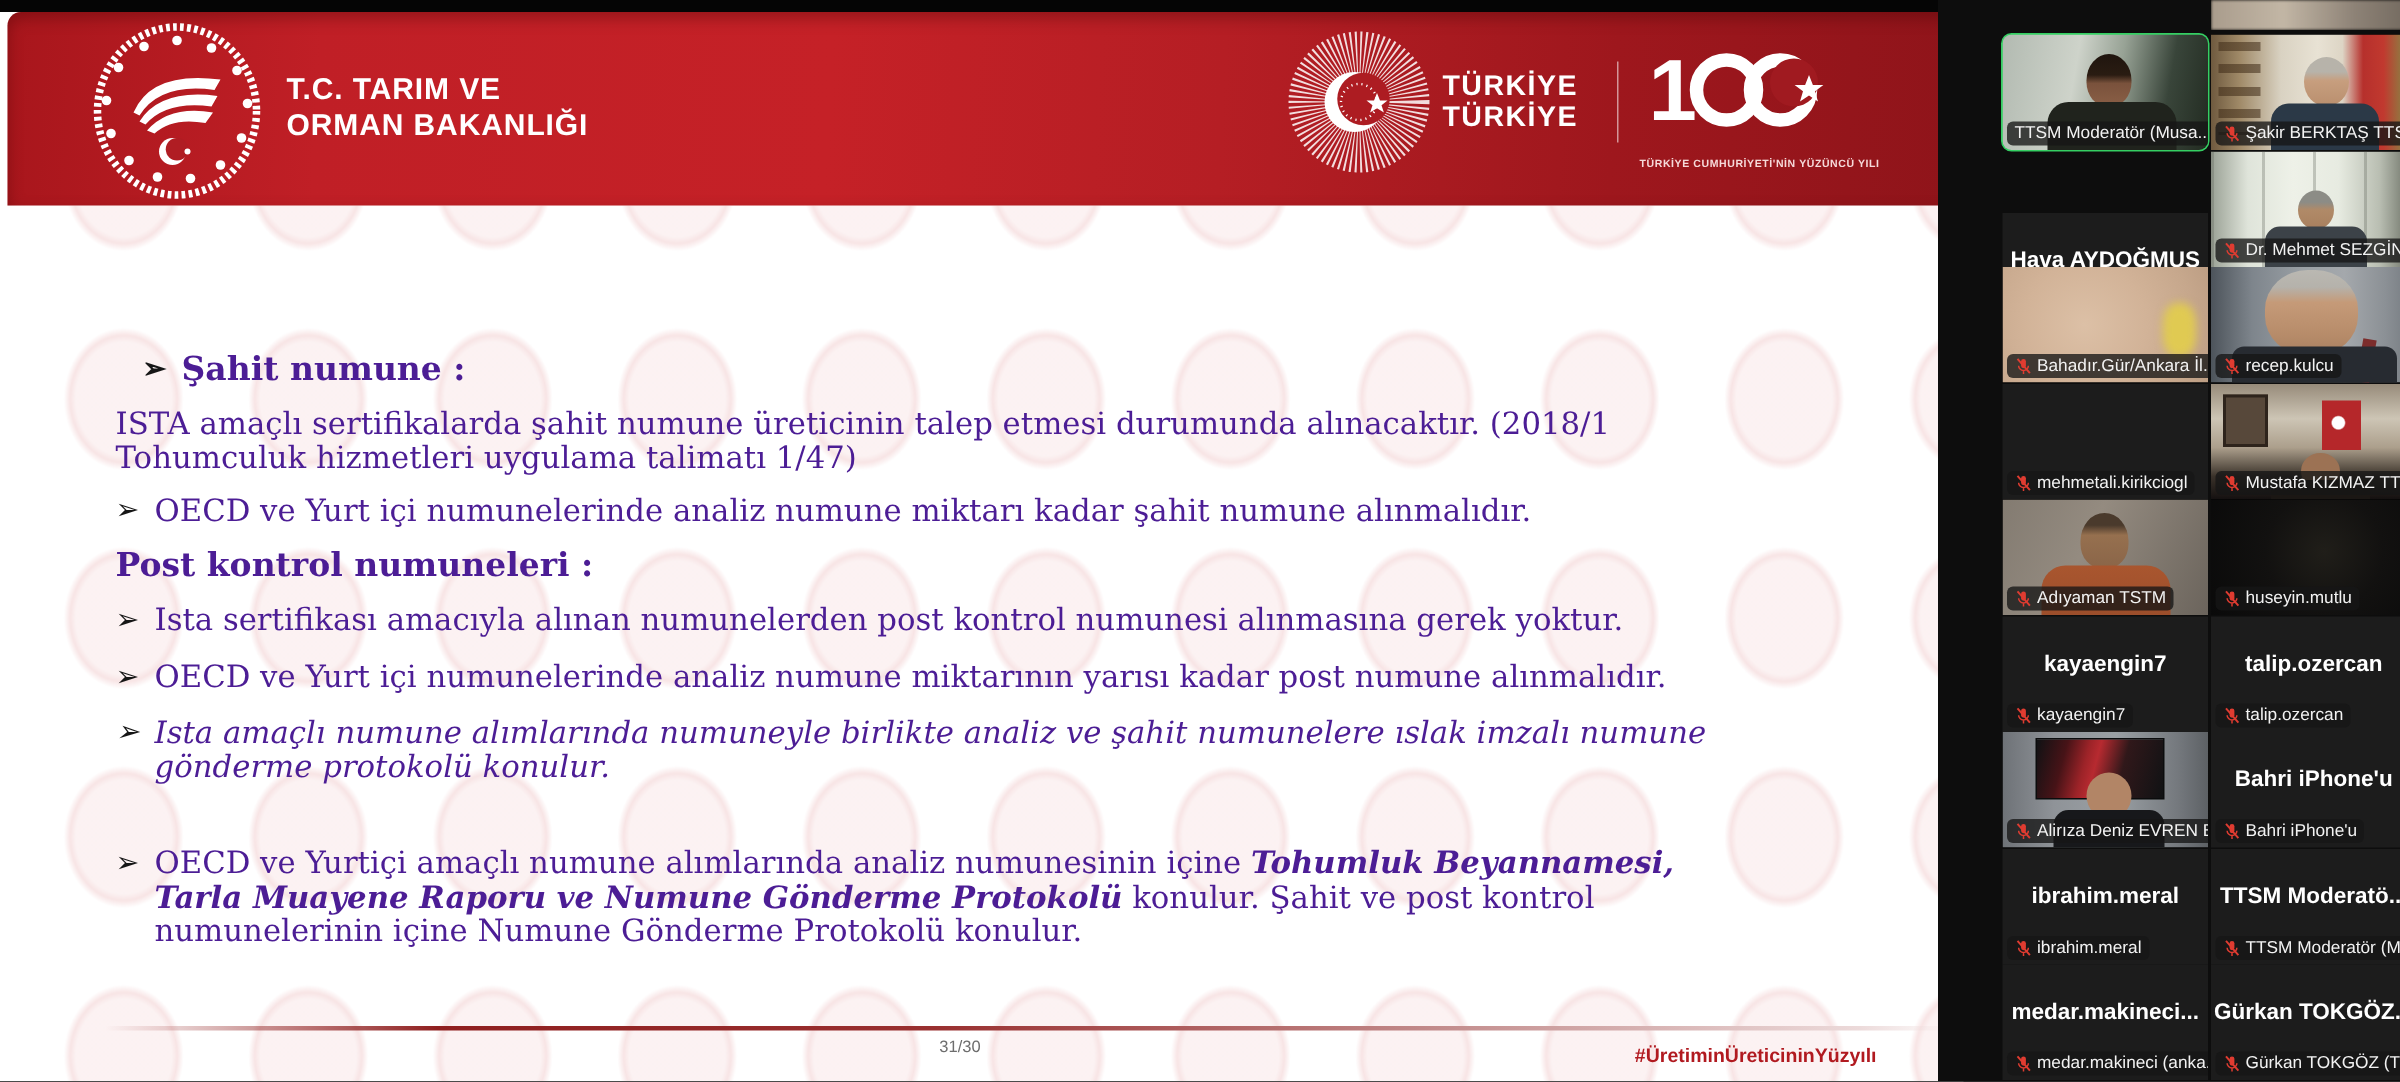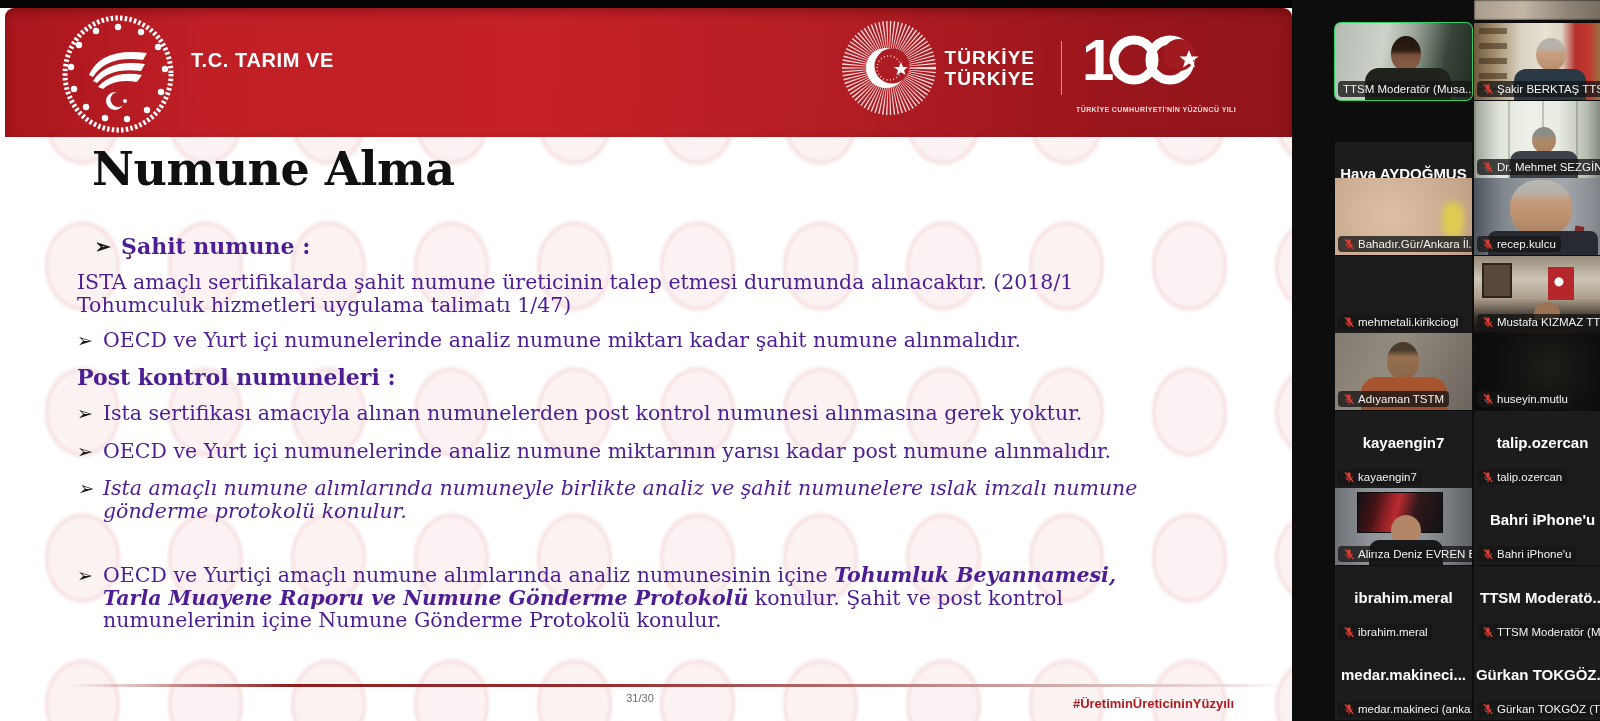--- a/index.html
+++ b/index.html
@@ -1,20 +1,20 @@
 <!DOCTYPE html>
 <html><head>
 <meta charset="utf-8">
 <style>
   html,body{margin:0;padding:0;background:#000;}
   #stage{position:relative;width:1600px;height:721px;background:#050505;overflow:hidden;
          font-family:"Liberation Sans",sans-serif;}
 
   
-  #slide{position:absolute;left:0;top:8px;width:1292px;height:713px;background:#ffffff;overflow:hidden;}
+  #slide{position:absolute;left:0;top:8px;width:1292px;height:713px;background:#ffffff;overflow:hidden;padding-left:17px;}
   #banner{position:absolute;left:5px;top:0;right:0;height:129px;border-radius:9px 9px 0 0;
           background:linear-gradient(93deg,#a8161c 0%,#c01f26 16%,#c52127 42%,#b51e24 62%,#9e171d 82%,#8f141a 100%);
           box-shadow:inset 0 4px 10px rgba(60,0,0,.35);}
   .ministry-logo{position:absolute;left:52px;top:5px;}
   .ministry-name{position:absolute;left:186px;top:40px;color:#fff;font-weight:bold;
                  font-size:20px;line-height:24px;letter-spacing:.6px;}
   .right-brand{position:absolute;right:90px;top:10px;display:flex;align-items:center;}
   .ty-text{color:#fff;font-weight:bold;font-size:19px;line-height:21px;letter-spacing:1px;margin-left:6px;}
   .brand-divider{width:1px;height:54px;background:rgba(255,255,255,.55);margin:0 20px 0 26px;}
   .hundred-wrap{position:relative;width:120px;height:96px;}
@@ -147,20 +147,21 @@
         </g>
         <path d="M32 62 Q44 34 90 40 L86 47 Q50 42 36 64 Z" fill="#fff"></path>
         <path d="M36 68 Q50 46 88 51 L84 58 Q54 54 40 70 Z" fill="#fff"></path>
         <path d="M41 74 Q56 57 85 62 L80 69 Q58 65 46 76 Z" fill="#fff"></path>
         <circle cx="58" cy="88" r="9" fill="#fff"></circle>
         <circle cx="61" cy="86.5" r="7.5" fill="#b01d23"></circle>
         <circle cx="68" cy="88" r="2" fill="#fff"></circle>
       </svg>
       <div class="ministry-name">
         <div>T.C. TARIM VE</div>
+        <div>ORMAN BAKANLIĞI</div>
       </div>
 
       <div class="right-brand">
         <svg width="100" height="100" viewBox="0 0 100 100">
           <circle cx="50" cy="50" r="32" fill="none" stroke="#fff" stroke-width="30" stroke-dasharray="1 1.7" opacity=".85"></circle>
           <circle cx="47" cy="50" r="20" fill="#fff"></circle>
           <circle cx="53" cy="48" r="17.5" fill="#ad1c22"></circle>
           <circle cx="50" cy="50" r="12" fill="none" stroke="#fff" stroke-width="1.6" stroke-dasharray=".8 2.6"></circle>
           <polygon points="62,44 64,49 69,49 65,52.2 66.6,57 62,54.2 57.4,57 59,52.2 55,49 60,49" fill="#fff"></polygon>
         </svg>
@@ -177,21 +178,20 @@
             <circle cx="97" cy="35" r="16" fill="#a01a20"></circle>
             <polygon points="107,30 109.6,36.6 116.6,36.6 111,40.8 113,47.6 107,43.6 101,47.6 103,40.8 97.4,36.6 104.4,36.6" fill="#fff"></polygon>
           </svg>
           <div class="hundred-sub">TÜRKİYE CUMHURİYETİ'NİN YÜZÜNCÜ YILI</div>
         </div>
       </div>
     </div>
 
     <div id="wm"></div>
 
-    <div id="slide-title">Numune Alma</div>
     <div id="slide-blocks">
         <div class="blk blk0 heading arrow">Şahit numune :</div>
         <div class="blk blk1 paragraph">ISTA amaçlı sertifikalarda şahit numune üreticinin talep etmesi durumunda alınacaktır. (2018/1 Tohumculuk hizmetleri uygulama talimatı 1/47)</div>
         <div class="blk blk2 bullet arrow">OECD ve Yurt içi numunelerinde analiz numune miktarı kadar şahit numune alınmalıdır.</div>
         <div class="blk blk3 heading">Post kontrol numuneleri :</div>
         <div class="blk blk4 bullet arrow">Ista sertifikası amacıyla alınan numunelerden post kontrol numunesi alınmasına gerek yoktur.</div>
         <div class="blk blk5 bullet arrow">OECD ve Yurt içi numunelerinde analiz numune miktarının yarısı kadar post numune alınmalıdır.</div>
         <div class="blk blk6 bullet arrow">Ista amaçlı numune alımlarında numuneyle birlikte analiz ve şahit numunelere ıslak imzalı numune gönderme protokolü konulur.</div>
         <div class="blk blk7 bullet arrow"><span>OECD ve Yurtiçi amaçlı numune alımlarında analiz numunesinin içine </span><em class="emph">Tohumluk Beyannamesi, Tarla Muayene Raporu ve Numune Gönderme Protokolü</em><span> konulur. Şahit ve post kontrol numunelerinin içine Numune Gönderme Protokolü konulur.</span></div>
       </div>

